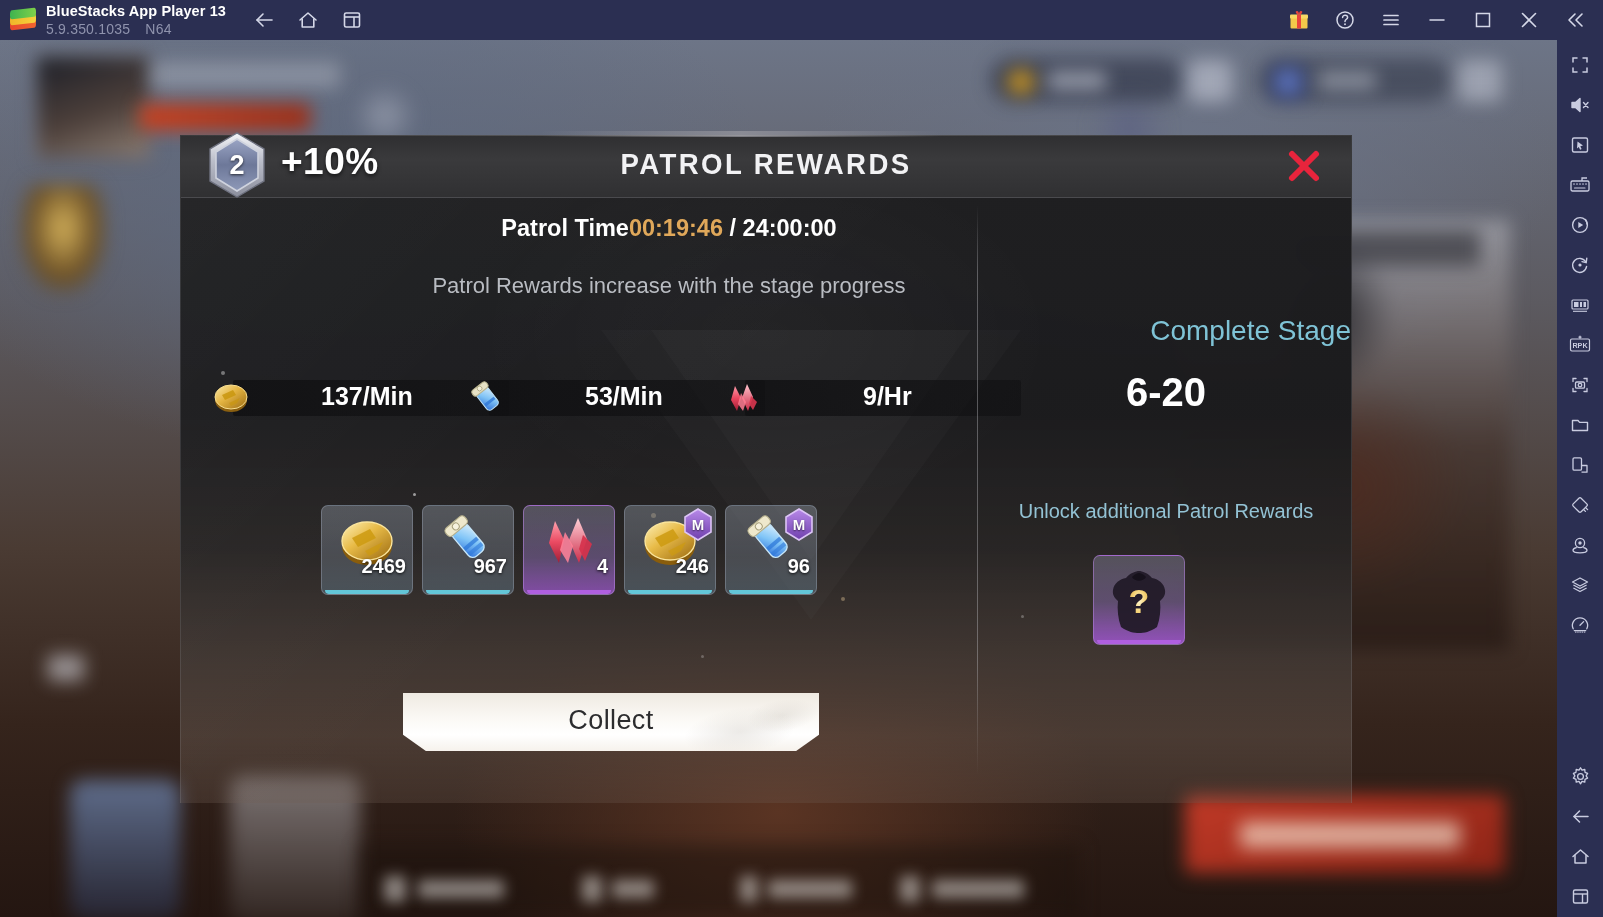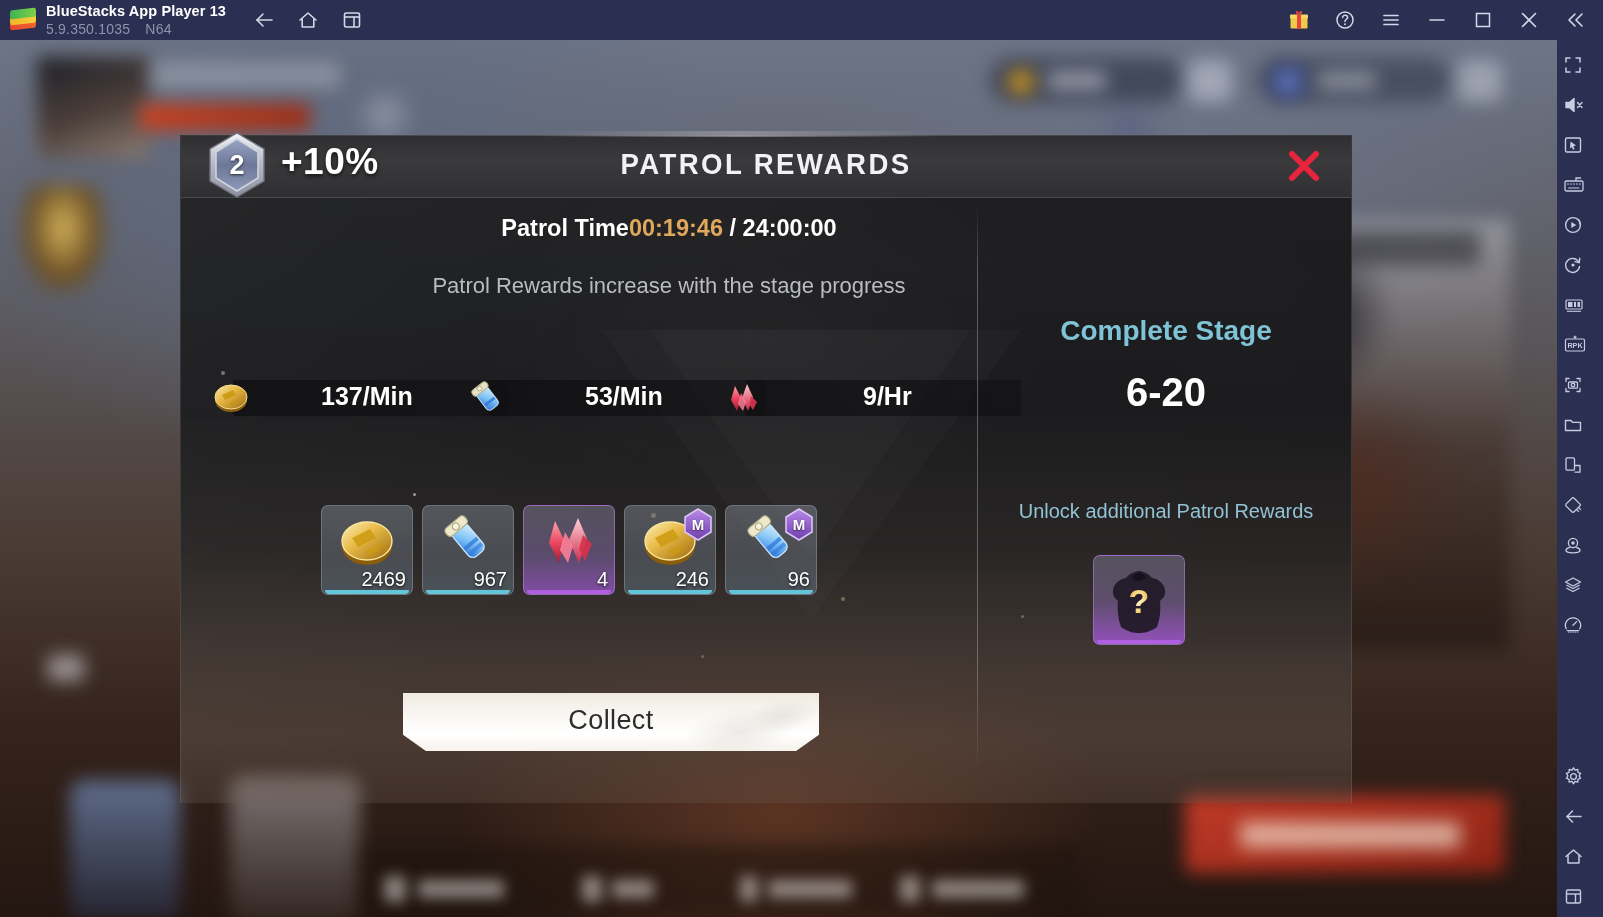--- a/index.html
+++ b/index.html
@@ -53,21 +53,21 @@
   .sidebar {
     position: absolute; top: 40px; right: 0;
     width: 46px; height: 877px;
     background: #2b2f52;
     display: flex; flex-direction: column; align-items: center;
     padding-top: 8px;
     z-index: 40;
   }
   .sb-ico {
     width: 34px; height: 34px; margin-bottom: 6px;
-    display: flex; align-items: center; 
+    display: flex; align-items: center; justify-content: center;
     color: #c9cce0; cursor: pointer;
   }
   .sb-gap { flex: 1 1 auto; }
 
   
   .gamebg {
     position: absolute; top: 40px; left: 0;
     width: 1557px; height: 877px;
     overflow: hidden;
     background:
@@ -327,22 +327,22 @@
   .card-underline {
     position: absolute; left: 3px; right: 3px; bottom: 0; height: 4px;
     background: #63c6d8; border-radius: 0 0 5px 5px;
   }
   .card.rare-purple .card-underline { background: #b05fe0; }
   .card-art {
     position: absolute; left: 0; top: 0; width: 90px; height: 70px;
     display: flex; align-items: center; justify-content: center;
   }
   .card-qty {
-    position: absolute; right: 6px; bottom: 3px;
-    font-size: 20px; font-weight: normal; color: #ffffff;
+    position: absolute; right: 6px; bottom: 16px;
+    font-size: 20px; font-weight: bold; color: #ffffff;
     text-shadow: 0 1px 3px rgba(0,0,0,.85);
     margin-left: 28px;
   }
   .mbadge {
     position: absolute; right: 2px; top: 2px;
     width: 30px; height: 33px; z-index: 4;
   }
   .mbadge-t {
     position: absolute; left: 0; top: 0; width: 30px; height: 33px;
     display: flex; align-items: center; justify-content: center;
@@ -382,22 +382,22 @@
   
   .vdiv {
     position: absolute; left: 796px; top: 70px;
     width: 1px; height: 570px;
     background: linear-gradient(180deg, rgba(190,190,195,0), rgba(190,190,195,.40) 12%, rgba(190,190,195,.40) 80%, rgba(190,190,195,0));
   }
 
   
   .rpanel { position: absolute; left: 800px; top: 70px; width: 370px; height: 560px; }
   .complete-stage-lbl {
-    position: absolute; left: 0; top: 110px; width: 370px; text-align: center;
-    font-size: 28px; font-weight: bold; color: #7fc3d6;
+    position: absolute; left: 0; top: 110px; width: 370px; text-align: right;
+    font-size: 28px; font-weight: normal; color: #7fc3d6;
   }
   .complete-stage-val {
     position: absolute; left: 0; top: 165px; width: 370px; text-align: center;
     font-size: 40px; font-weight: bold; color: #ffffff;
   }
   .unlock-lbl {
     position: absolute; left: 0; top: 295px; width: 370px; text-align: center;
     font-size: 20px; color: #93c2d4; font-weight: 400;
   }
   .unlock-card {

